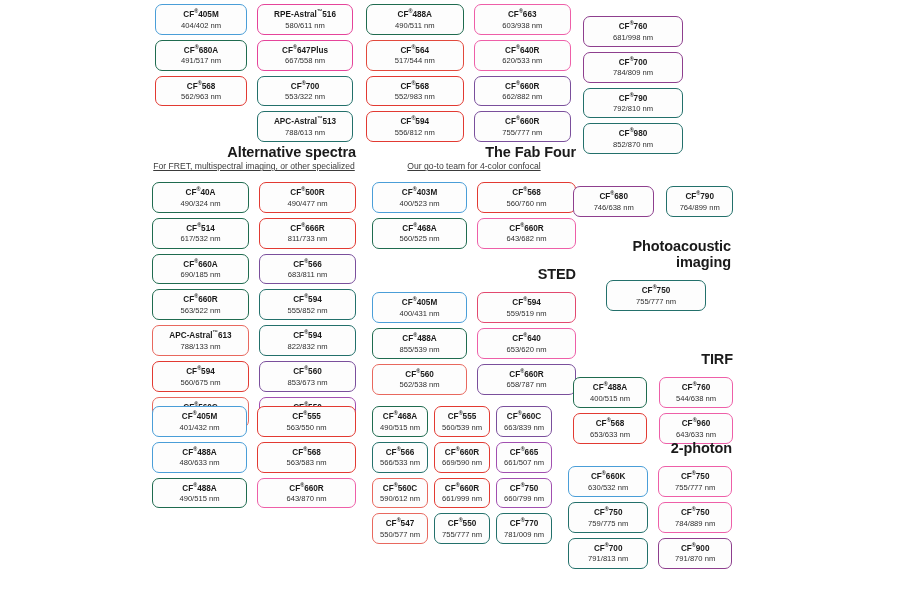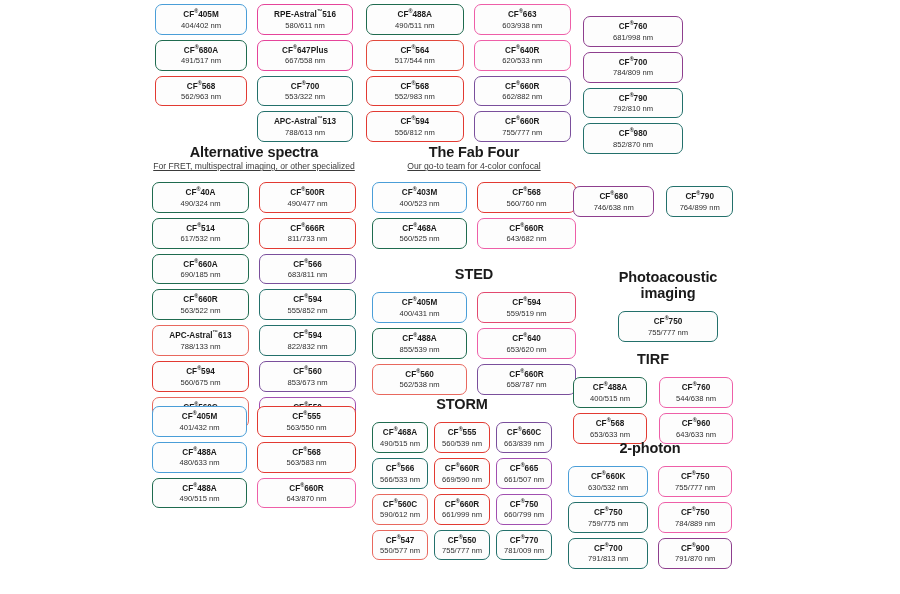--- a/index.html
+++ b/index.html
@@ -12,21 +12,21 @@
     color:#231f20;
   }
   .canvas{position:relative;width:900px;height:594px;}
 
   
   .group{position:absolute;}
 
   .grp-title{
     font-size:14.5px;
     font-weight:bold;
-    text-align:center;
+    text-align:right;
     line-height:1.12;
     color:#1a1a1a;
     letter-spacing:-0.1px;
     margin:0;
   }
   .grp-sub{
     font-size:8.6px;
     text-align:center;
     color:#3b3b3b;
     margin:2px 0 0 0;
@@ -300,21 +300,21 @@
           </div>
         </div>
         <div class="col" style="width: 72px;">
           <div class="chip" style="border-color: rgb(35, 112, 107);">
             <span class="nm">CF<sup>®</sup>790</span>
             <span class="wl">764/899 nm</span>
           </div>
         </div>
       </div>
     </div>
-  <div class="group" id="g-photoacoustic" style="left:592px;  top:238px; width:152px;margin-top:31px;">
+  <div class="group" id="g-photoacoustic" style="left:580px;  top:238px; width:152px;">
       <div class="grp-title" style="font-size: 14.5px; width: 150px; margin: 0px auto;">Photoacoustic imaging</div>
       <div class="cols" style="gap: 0px; margin-top: 10px; justify-content: center;">
         <div class="col" style="width: 100px;">
           <div class="chip" style="border-color: rgb(35, 112, 107);">
             <span class="nm">CF<sup>®</sup>750</span>
             <span class="wl">755/777 nm</span>
           </div>
         </div>
       </div>
     </div>
@@ -369,21 +369,20 @@
             <span class="wl">563/583 nm</span>
           </div>
           <div class="chip" style="border-color: rgb(238, 95, 168);">
             <span class="nm">CF<sup>®</sup>660R</span>
             <span class="wl">643/870 nm</span>
           </div>
         </div>
       </div>
     </div>
   <div class="group" id="g-storm" style="left:372px;  top:396px; width:180px;">
-      <div class="grp-title" style="font-size: 14.5px;">STORM</div>
       <div class="cols" style="gap: 6px; margin-top: 10px;">
         <div class="col" style="width: 68px;">
           <div class="chip" style="border-color: rgb(31, 107, 79);">
             <span class="nm">CF<sup>®</sup>468A</span>
             <span class="wl">490/515 nm</span>
           </div>
           <div class="chip" style="border-color: rgb(35, 112, 107);">
             <span class="nm">CF<sup>®</sup>566</span>
             <span class="wl">566/533 nm</span>
           </div>

